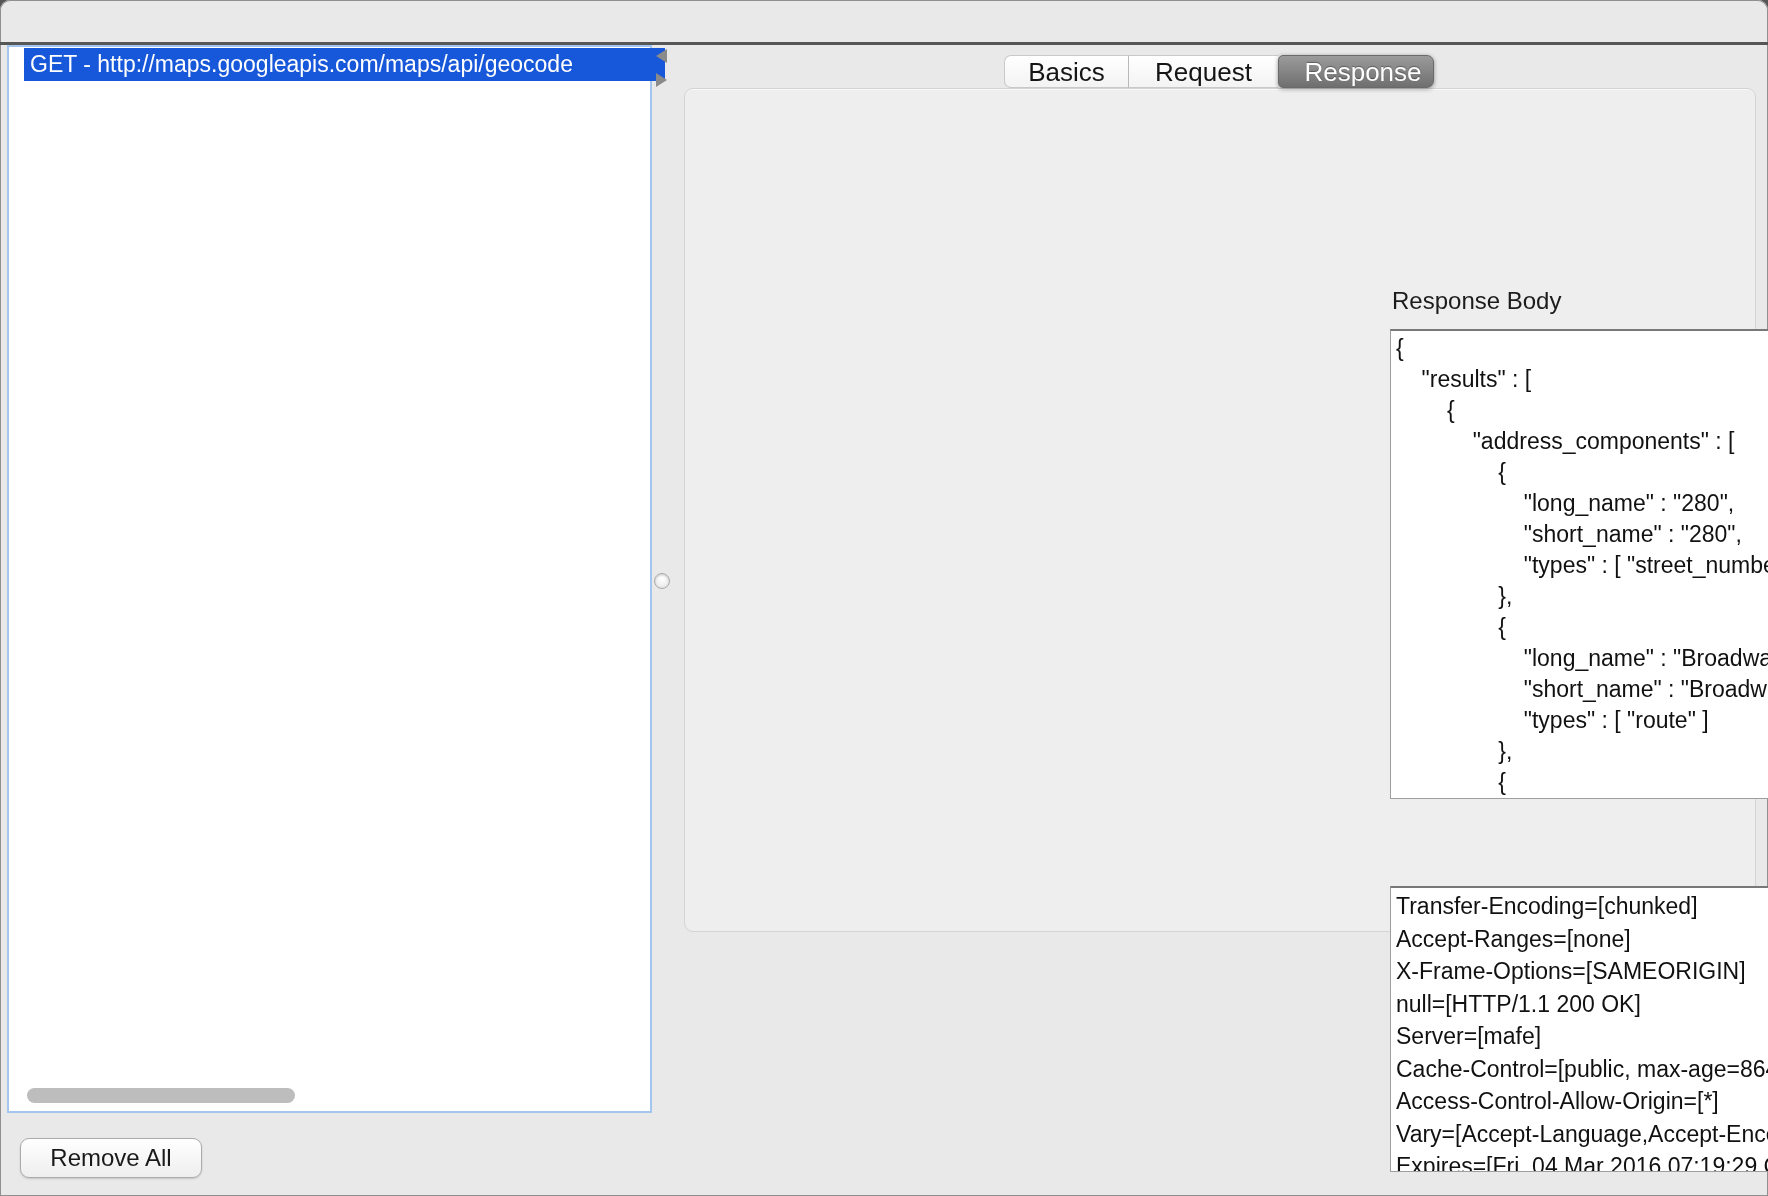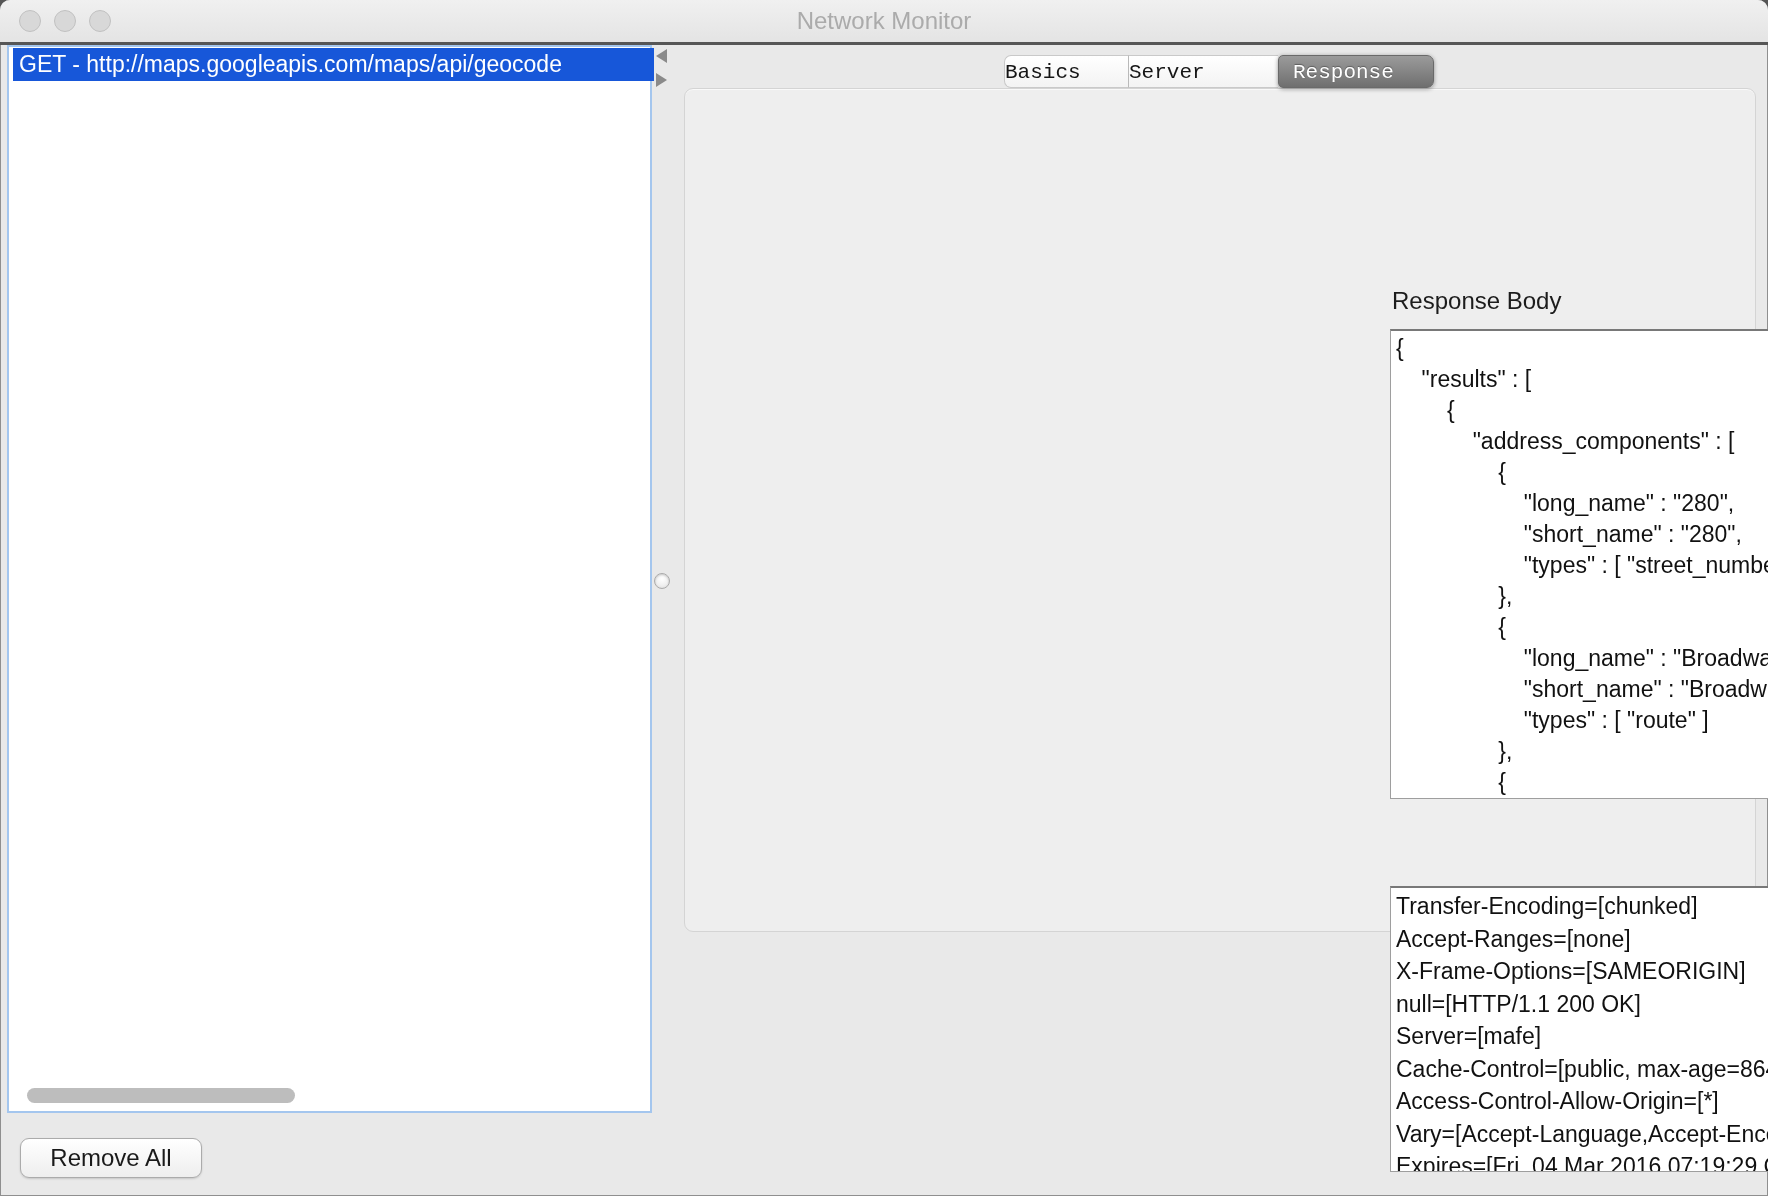--- a/index.html
+++ b/index.html
@@ -32,21 +32,21 @@
     border-radius: 50%; background: #d8d8d8; border: 1px solid #c0c0c0; }
   .t1 { left: 19px; } .t2 { left: 54px; } .t3 { left: 89px; }
 
   
   .list-panel {
     position: absolute; left: 7px; top: 45px; width: 645px; height: 1068px;
     background: #ffffff;
     border: 2px solid #a4c6ee;
   }
   .list-row {
-    position: absolute; left: 4px; top: 1px; width: 100%; height: 33px;
+    position: absolute; left: 15px; top: 1px; width: 100%; height: 33px;
     background: #1757d9; color: #ffffff;
     font-size: 23px; line-height: 33px; padding-left: 6px;
     white-space: nowrap; overflow: hidden;
   }
   .hscroll-thumb {
     position: absolute; left: 18px; bottom: 8px; width: 268px; height: 15px;
     background: #bdbdbd; border-radius: 8px;
   }
 
   
@@ -77,25 +77,24 @@
     border: 1px solid #d4d4d4;
     border-radius: 9px;
     box-shadow: inset 0 1px 0 #f9f9f9;
   }
 
   .tabs {
     position: absolute; left: 1004px; top: 55px; height: 33px;
     display: flex; z-index: 5;
   }
   .tab {
-    height: 33px; line-height: 33px; 
-    font-size: 21px; color: #151515;
+    height: 33px; line-height: 33px; text-align: center;
+    font-size: 26px; color: #151515;
     background: linear-gradient(#ffffff, #f3f3f3);
     border: 1px solid #c9c9c9;
-    font-family: Liberation Mono, monospace;
   }
   .tab.basics  { width: 124px; border-radius: 7px 0 0 7px; border-right: none; }
   .tab.request { width: 150px; border-left: 1px solid #b9b9b9; border-right: none; }
   .tab.response{ width: 156px; border-radius: 5px 7px 7px 5px; }
   .tab.selected {
     background: linear-gradient(#9b9b9b, #6f6f6f);
     color: #ffffff;
     border-color: #6a6a6a;
     text-shadow: 0 -1px 1px rgba(0,0,0,0.35);
     box-shadow: 0 1px 4px rgba(0,0,0,0.4);
@@ -131,26 +130,20 @@
     font-size: 24px; color: #1a1a1a; text-align: center; line-height: 38px;
     box-shadow: 0 1px 2px rgba(0,0,0,0.15);
     font-family: "Liberation Sans", "DejaVu Sans", sans-serif;
   }
 </style>
 </head>
 <body>
 
 <div class="window">
 
-  <div class="titlebar">
-    <div class="traffic t1"></div>
-    <div class="traffic t2"></div>
-    <div class="traffic t3"></div>
-    <div class="title-text">Network Monitor</div>
-  </div>
   <div class="titlebar-sep"></div>
 
   <div class="list-panel">
     <div class="list-row">GET - http://maps.googleapis.com/maps/api/geocode</div>
     <div class="hscroll-thumb"></div>
   </div>
 
   <div class="arrow-left"></div>
   <div class="arrow-right"></div>
   <div class="divider-knob"></div>
@@ -187,19 +180,19 @@
 Cache-Control=[public, max-age=86400]
 Access-Control-Allow-Origin=[*]
 Vary=[Accept-Language,Accept-Encoding]
 Expires=[Fri, 04 Mar 2016 07:19:29 GMT]</div>
 
     </div>
   </div>
 
   <div class="tabs">
     <div class="tab basics">Basics</div>
-    <div class="tab request">Server</div>
+    <div class="tab request">Request</div>
     <div class="tab response selected">Response</div>
   </div>
 
   <button class="remove-btn">Remove All</button>
 
 </div>
 
 </body></html>

